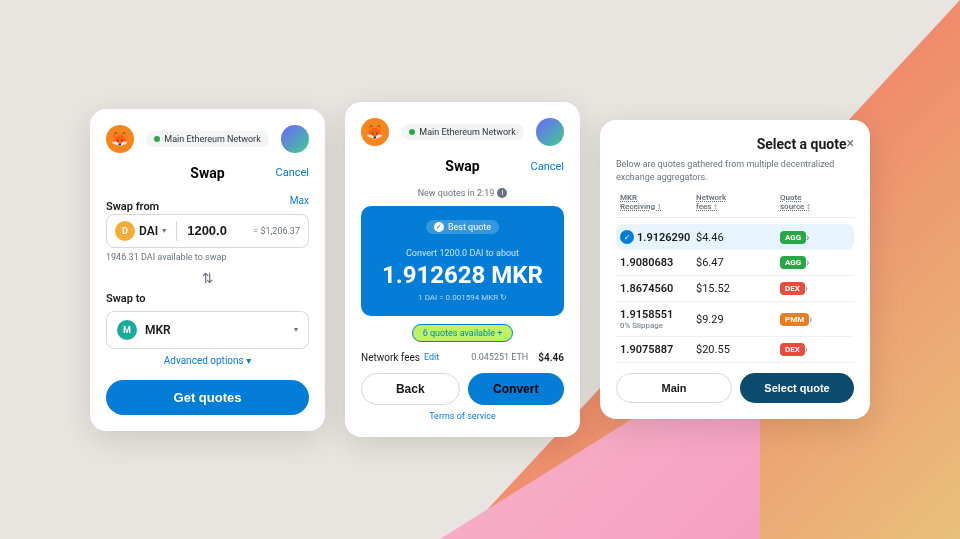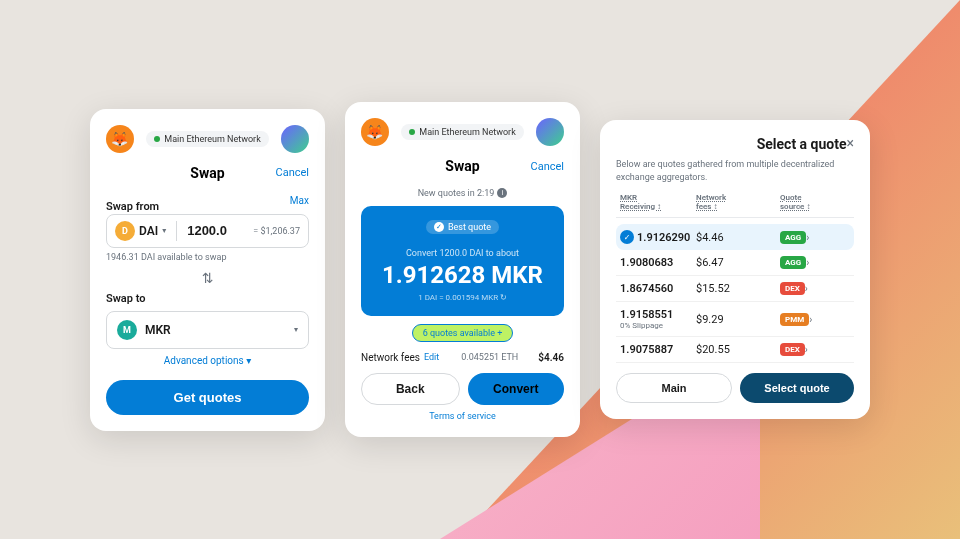--- a/index.html
+++ b/index.html
@@ -339,21 +339,21 @@
       font-size: 10px;
       color: #1a1a1a;
     }
     .edit-link {
       font-size: 9px;
       color: #037dd6;
     }
     .fees-values {
       display: flex;
       align-items: center;
-      gap: 20px;
+      gap: 10px;
     }
     .fee-eth {
       font-size: 9px;
       color: #6a737d;
     }
     .fee-usd {
       font-size: 10px;
       font-weight: 600;
       color: #1a1a1a;
     }

